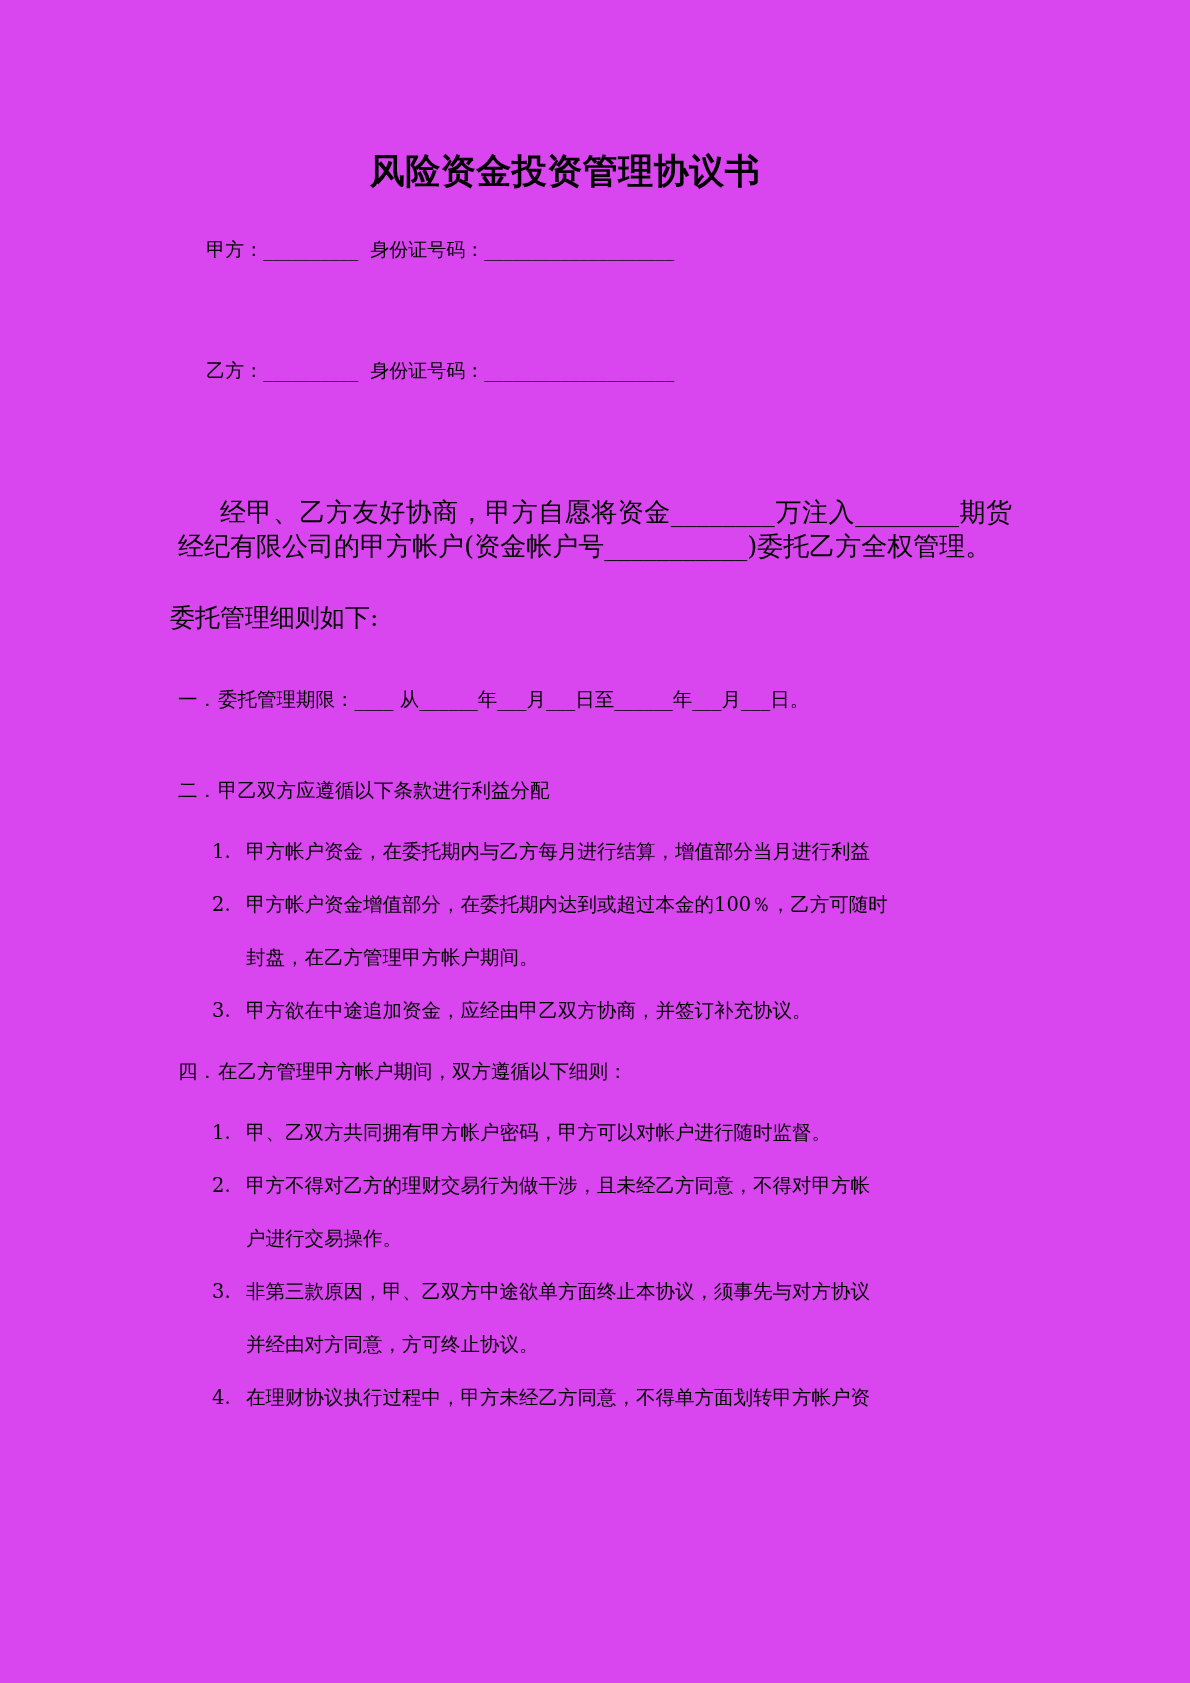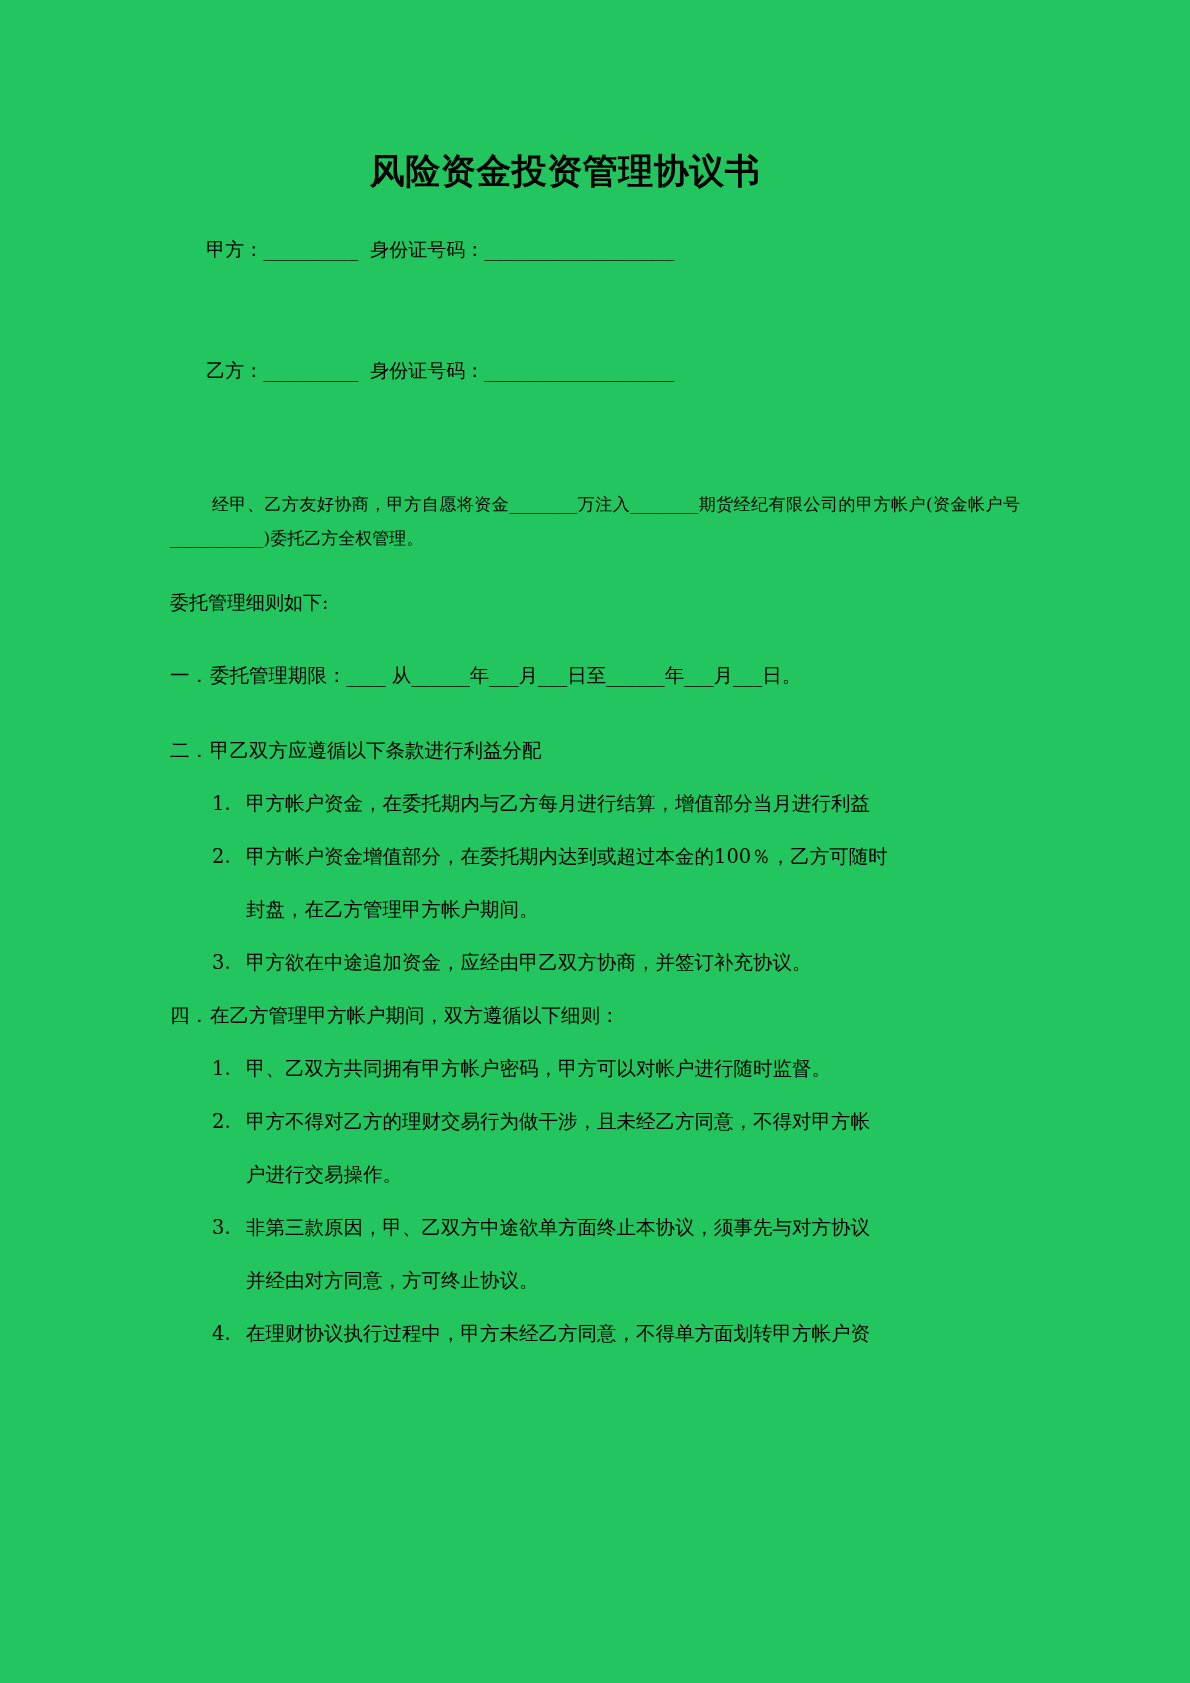--- a/index.html
+++ b/index.html
@@ -8,21 +8,21 @@
     background: #ffffff;
   }
   body {
     font-family: "DejaVu Serif", "Liberation Serif", serif;
     color: #000000;
   }
   .page {
     position: relative;
     width: 1190px;
     height: 1683px;
-    background: #22c55e;
+    background: #d946ef;
     overflow: hidden;
     box-sizing: border-box;
     padding: 0;
   }
   .content {
     position: absolute;
     left: 170px;
     top: 0;
     width: 850px;
   }
@@ -44,35 +44,35 @@
     margin: 0;
     padding-top: 14px;
     white-space: pre;
   }
   .party-line.second {
     padding-top: 36px;
   }
   .blank-sm { letter-spacing: 0; }
 
   .body-para {
-    font-size: 17px;
+    font-size: 26px;
     line-height: 34px;
-    margin: 0;
+    margin: 8px;
     text-align: justify;
     text-justify: inter-ideograph;
   }
   .spacer-lg { height: 74px; }
   .spacer-md { height: 30px; }
   .spacer-sm { height: 22px; }
 
   .indent-first {
     text-indent: 42px;
   }
   .section-line {
-    font-size: 19px;
+    font-size: 25px;
     line-height: 34px;
     margin: 0;
   }
   .clause {
     font-size: 19.5px;
     line-height: 53px;
     margin: 0;
     padding-left: 42px;
     text-indent: -0px;
     text-align: justify;
@@ -87,21 +87,21 @@
     display: inline;
     margin-top: 29px;
   }
   .clause-cont {
     display: block;
     padding-left: 34px;
   }
   .sec-body {
     font-size: 19.5px;
     line-height: 53px;
-    margin: 0;
+    margin: 8px;
     width: 760px;
     text-align: justify;
     text-justify: inter-ideograph;
   }
   .sec-body .num {
     display: inline-block;
     width: 40px;
   }
   .sec-cont {
     display: block;

